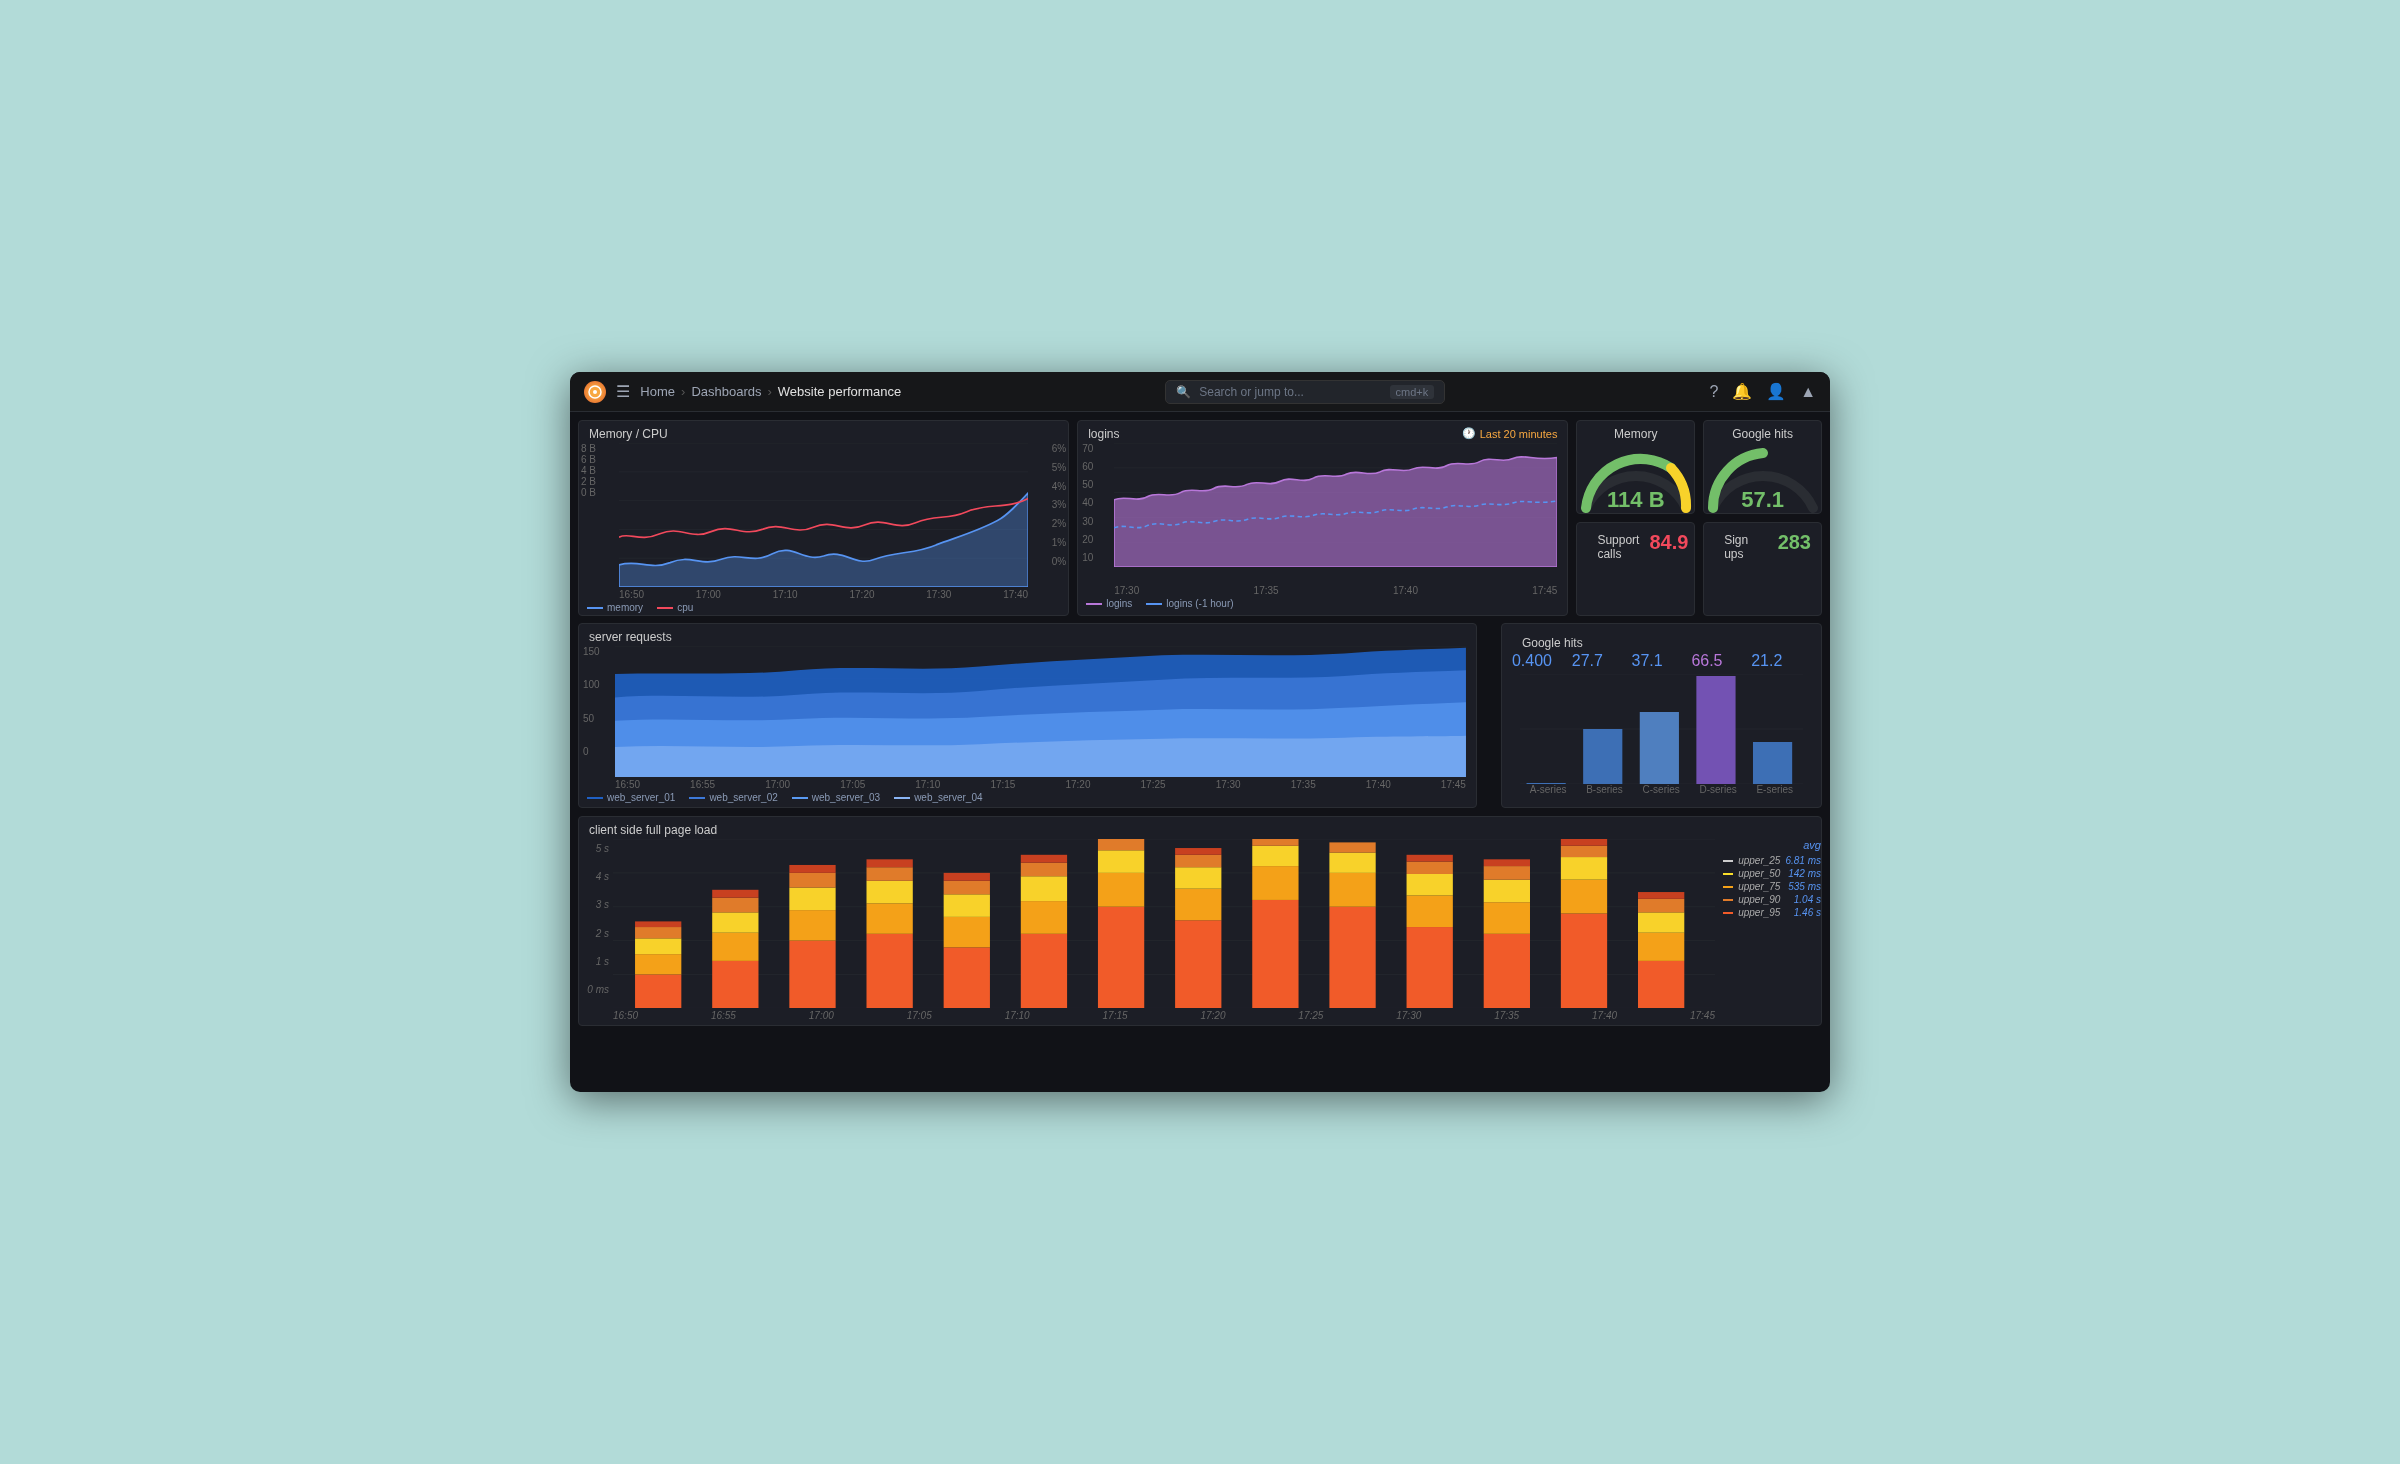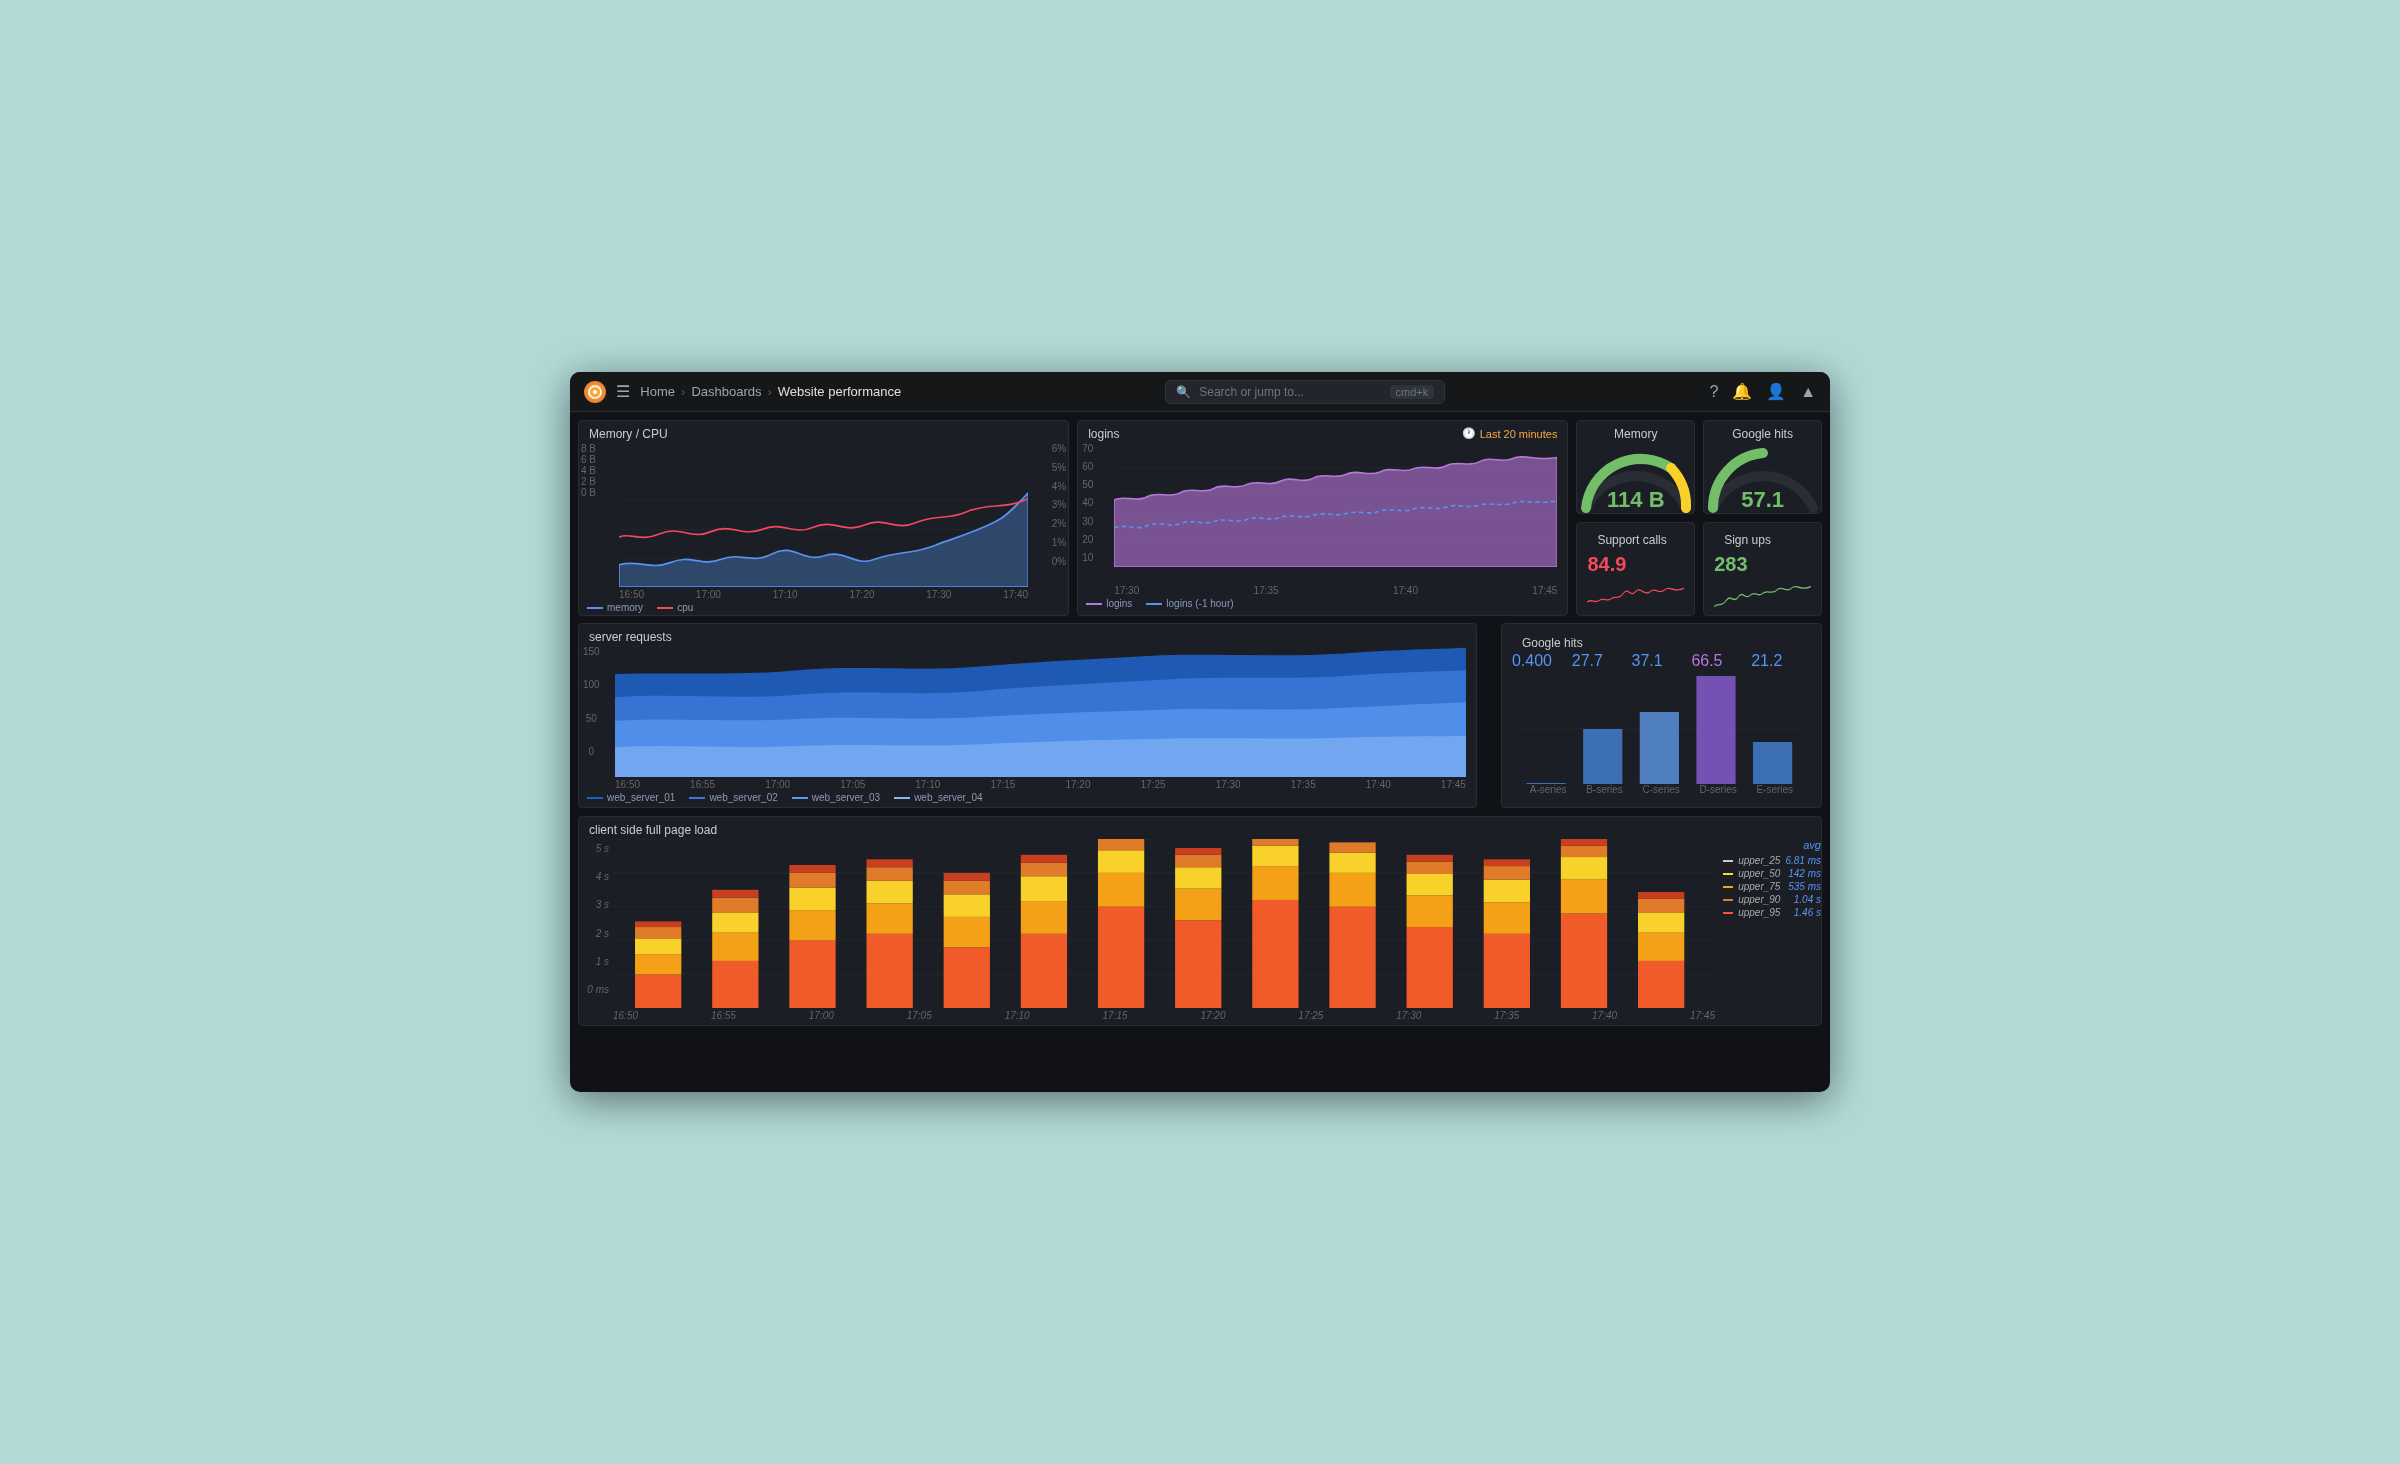--- a/index.html
+++ b/index.html
@@ -115,21 +115,20 @@
       bottom: 0; left: 50%;
       transform: translateX(-50%);
       font-size: 22px;
       font-weight: bold;
     }
     .gauge-value.green { color: #73bf69; }
 
     
     .stat-panel {
       display: flex;
-      flex-direction: column;
       padding: 4px 10px;
     }
     .stat-value {
       font-size: 20px;
       font-weight: bold;
       margin-top: 4px;
     }
     .stat-value.red { color: #f2495c; }
     .stat-value.green { color: #73bf69; }
     .sparkline-container {
@@ -401,21 +400,21 @@
           </div>
         </div>
 
       </div>
     </div>
 
     <div class="row2">
 
       <div class="panel">
         <div class="panel-title">server requests</div>
-        <div style="position:relative;height:calc(100% - 52px);padding:0 10px 0 36px;text-align:center;">
+        <div style="position:relative;height:calc(100% - 52px);padding:0 10px 0 36px;">
           <svg class="chart-svg" viewBox="0 0 700 140" preserveAspectRatio="none">
             <line x1="0" y1="0" x2="700" y2="0" stroke="#2a2d33" stroke-width="0.5"></line>
             <line x1="0" y1="35" x2="700" y2="35" stroke="#2a2d33" stroke-width="0.5"></line>
             <line x1="0" y1="70" x2="700" y2="70" stroke="#2a2d33" stroke-width="0.5"></line>
             <line x1="0" y1="105" x2="700" y2="105" stroke="#2a2d33" stroke-width="0.5"></line>
             <line x1="0" y1="140" x2="700" y2="140" stroke="#2a2d33" stroke-width="0.5"></line>
 
             <path d="M0,30 C50,28 100,32 150,26 C200,20 250,28 300,22 C350,16 400,14 450,10 C500,8 550,12 600,8 C630,5 660,4 700,2 L700,140 L0,140 Z" fill="#1f60c4" opacity="0.9"></path>
 
             <path d="M0,55 C50,50 100,58 150,52 C200,46 250,54 300,48 C350,42 400,40 450,36 C500,32 550,36 600,32 C630,29 660,28 700,26 L700,140 L0,140 Z" fill="#3d79d9" opacity="0.8"></path>

